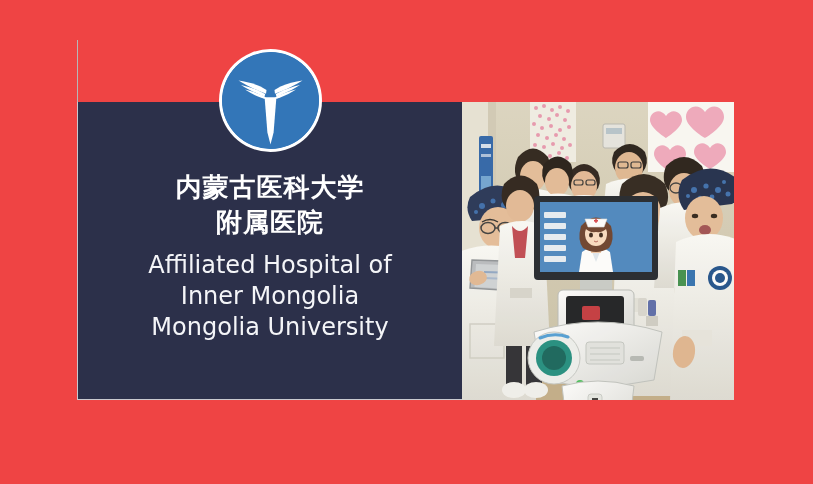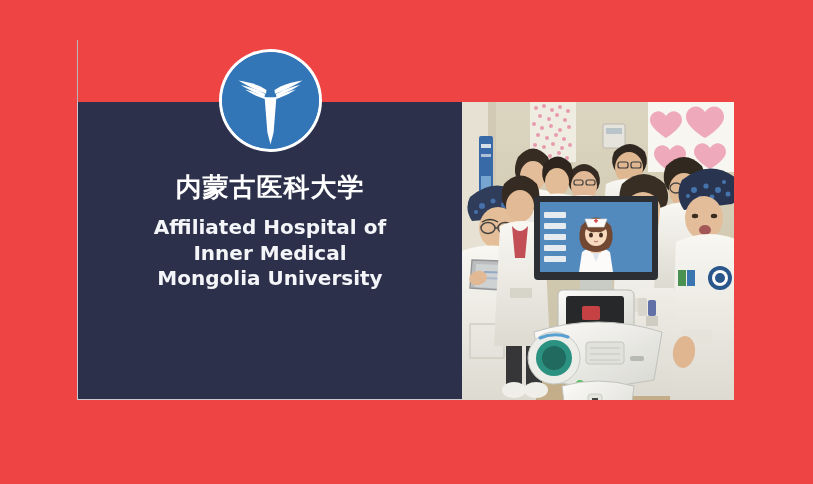--- a/index.html
+++ b/index.html
@@ -74,23 +74,23 @@
     line-height: 1.35;
     font-weight: 700;
     letter-spacing: 1px;
     color: #ffffff;
     font-family: "DejaVu Sans", "Liberation Sans", sans-serif;
   }
   .en-block {
     margin-top: 10px;
   }
   .en-line {
-    font-size: 20px;
+    font-size: 24px;
     line-height: 1.28;
-    font-weight: 700;
+    font-weight: 400;
     color: #f4f5f8;
     font-family: "DejaVu Sans", "Liberation Sans", sans-serif;
   }
 
   
   .photo {
     position: absolute;
     left: 462px;
     top: 102px;
     width: 272px;
@@ -124,23 +124,24 @@
 
         <path d="M33.0 33.0 C 36.5 40.5, 41.5 45.8, 48.5 47.6 C 55.5 45.8, 60.5 40.5, 64.0 33.0 C 61.0 41.5, 56.0 47.5, 48.5 49.6 C 41.0 47.5, 36.0 41.5, 33.0 33.0 Z"></path>
 
         <path d="M42.6 45.2 L 54.4 45.2 L 51.6 80.5 L 48.5 92.5 L 45.4 80.5 Z"></path>
       </g>
     </svg>
   </div>
 
   <div class="text-block">
     <div class="cn-line">内蒙古医科大学</div>
+    <div class="cn-line">附属医院</div>
     <div class="en-block">
       <div class="en-line">Affiliated Hospital of</div>
-      <div class="en-line">Inner Medical</div>
+      <div class="en-line">Inner Mongolia</div>
       <div class="en-line">Mongolia University</div>
     </div>
   </div>
 
   <div class="photo">
     <svg viewBox="0 0 272 298" xmlns="http://www.w3.org/2000/svg" aria-hidden="true">
       <defs>
         <clipPath id="pc">
             <rect x="0" y="0" width="272" height="298"></rect>
           </clipPath>

